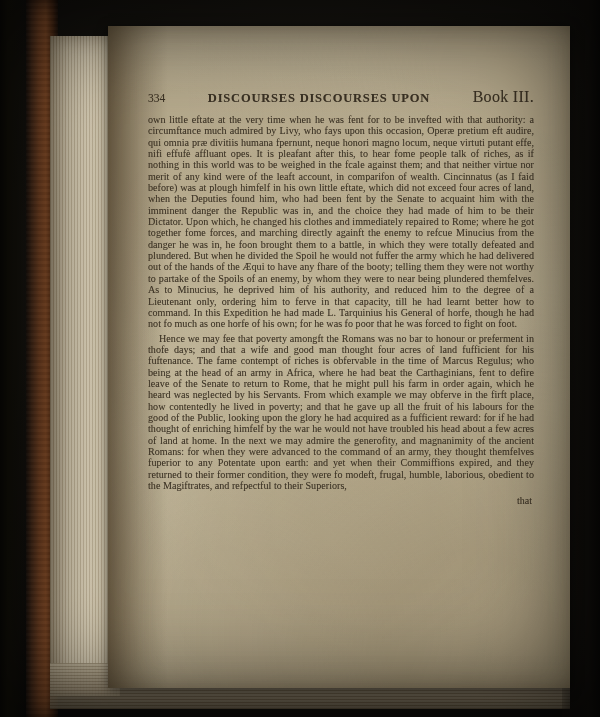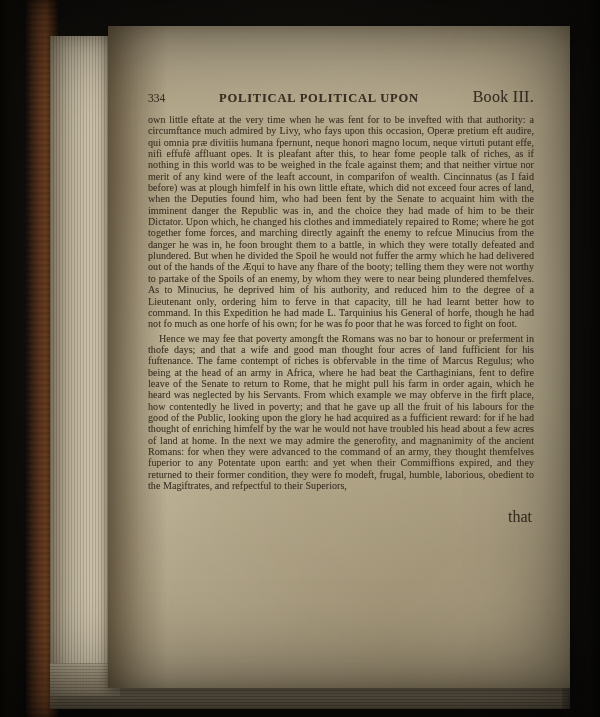--- a/index.html
+++ b/index.html
@@ -165,23 +165,23 @@
     color: #3d3427;
     letter-spacing: 0.02px;
   }
   .body p.indent {
     text-indent: 11px;
   }
   .body p.gap {
     margin-top: 3px;
   }
   .catchword {
-    margin-top: 17px;
+    margin-top: 4px;
     text-align: right;
-    font-size: 16px;
+    font-size: 10px;
     color: #3d3427;
     padding-right: 2px;
   }
   
   .text-col {
     text-shadow: 0 0 0.6px rgba(60,48,30,0.35);
   }
   
   .curve-shadow {
     position: absolute;
@@ -210,21 +210,21 @@
   <div class="bottom-stack"></div>
   <div class="right-gutter"></div>
 
   <div class="page">
     <div class="foxing"></div>
 
     <div class="text-col">
 
       <div class="running-head">
         <span class="folio">334</span>
-        <span class="head-title">POLITICAL POLITICAL UPON</span>
+        <span class="head-title">DISCOURSES DISCOURSES UPON</span>
         <span class="booknum">Book III.</span>
       </div>
 
       <div class="body">
         <p>own little eftate at the very time when he was fent for to be invefted with that authority: a circumftance much admired by Livy, who fays upon this occasion, Operæ pretium eft audire, qui omnia præ divitiis humana fpernunt, neque honori magno locum, neque virtuti putant effe, nifi effufè affluant opes.  It is pleafant after this, to hear fome people talk of riches, as if nothing in this world was to be weighed in the fcale against them; and that neither virtue nor merit of any kind were of the leaft account, in comparifon of wealth.  Cincinnatus (as I faid before) was at plough himfelf in his own little eftate, which did not exceed four acres of land, when the Deputies found him, who had been fent by the Senate to acquaint him with the imminent danger the Republic was in, and the choice they had made of him to be their Dictator.  Upon which, he changed his clothes and immediately repaired to Rome; where he got together fome forces, and marching directly againft the enemy to refcue Minucius from the danger he was in, he foon brought them to a battle, in which they were totally defeated and plundered.  But when he divided the Spoil he would not fuffer the army which he had delivered out of the hands of the Æqui to have any fhare of the booty; telling them they were not worthy to partake of the Spoils of an enemy, by whom they were to near being plundered themfelves.  As to Minucius, he deprived him of his authority, and reduced him to the degree of a Lieutenant only, ordering him to ferve in that capacity, till he had learnt better how to command.  In this Expedition he had made L. Tarquinius his General of horfe, though he had not fo much as one horfe of his own; for he was fo poor that he was forced to fight on foot.</p>
         <p class="indent gap">Hence we may fee that poverty amongft the Romans was no bar to honour or preferment in thofe days; and that a wife and good man thought four acres of land fufficient for his fuftenance.  The fame contempt of riches is obfervable in the time of Marcus Regulus; who being at the head of an army in Africa, where he had beat the Carthaginians, fent to defire leave of the Senate to return to Rome, that he might pull his farm in order again, which he heard was neglected by his Servants.  From which example we may obferve in the firft place, how contentedly he lived in poverty; and that he gave up all the fruit of his labours for the good of the Public, looking upon the glory he had acquired as a fufficient reward: for if he had thought of enriching himfelf by the war he would not have troubled his head about a few acres of land at home.  In the next we may admire the generofity, and magnanimity of the ancient Romans: for when they were advanced to the command of an army, they thought themfelves fuperior to any Potentate upon earth: and yet when their Commiffions expired, and they returned to their former condition, they were fo modeft, frugal, humble, laborious, obedient to the Magiftrates, and refpectful to their Superiors,</p>
         <div class="catchword">that</div>
       </div>
 
     </div>

